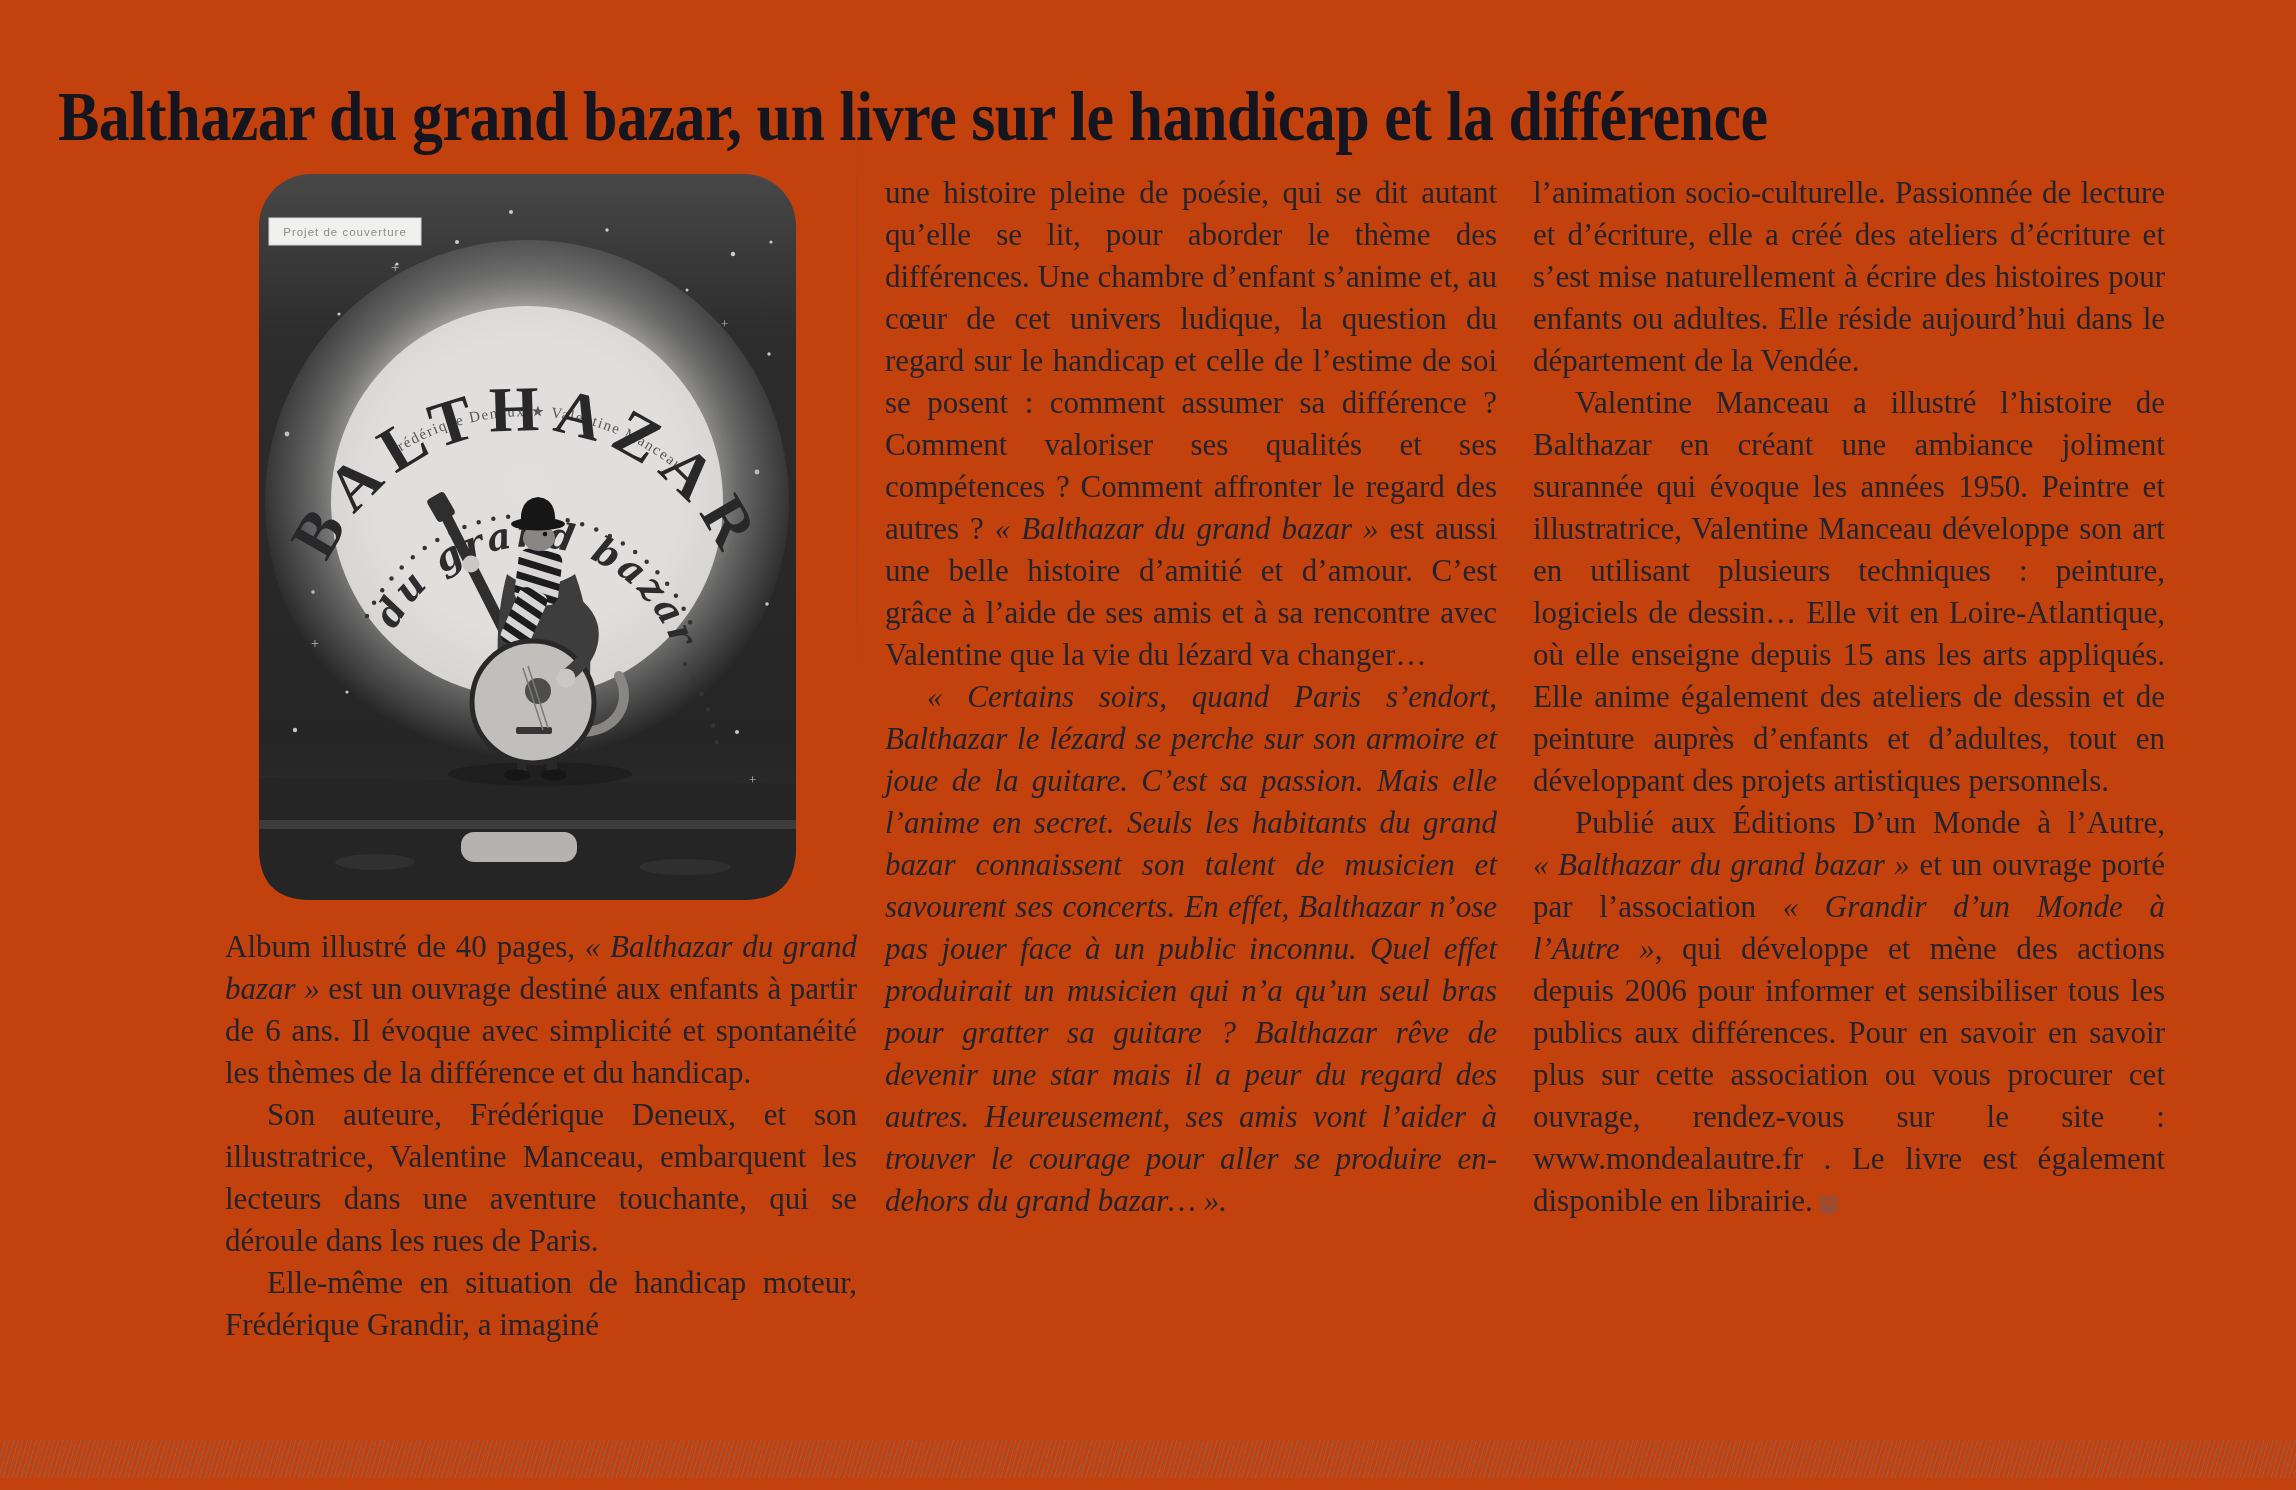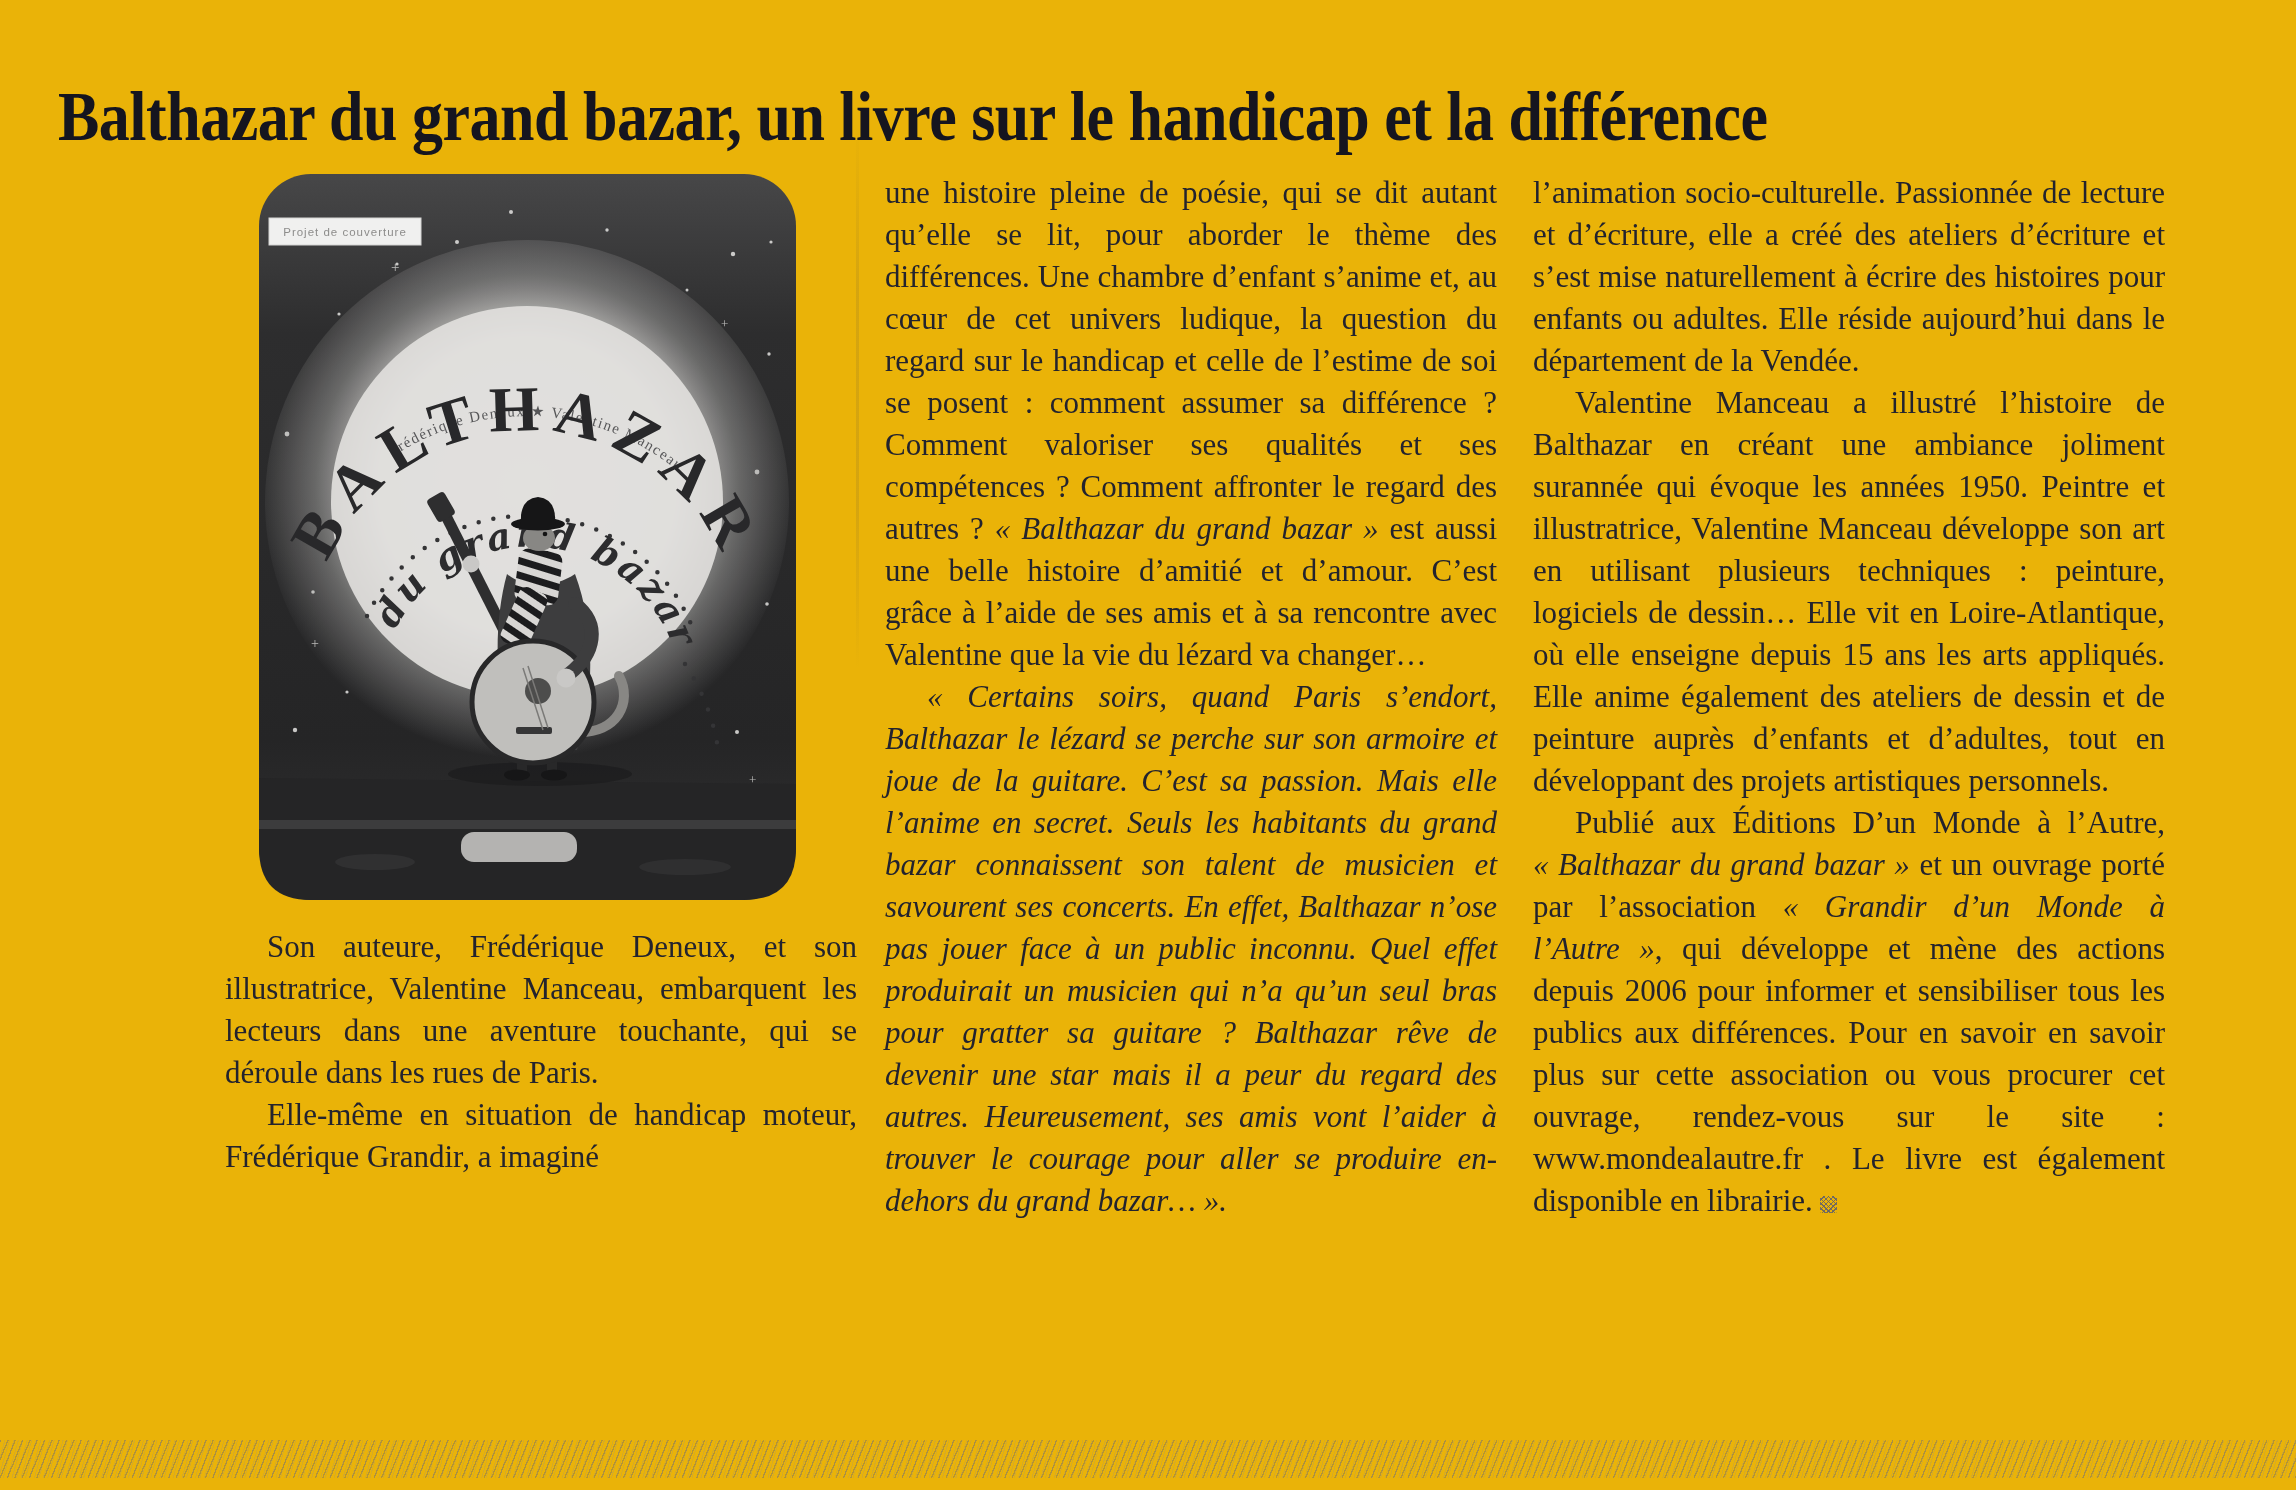--- a/index.html
+++ b/index.html
@@ -1,18 +1,18 @@
 <!DOCTYPE html>
 <html lang="fr"><head>
 <meta charset="utf-8">
 <style>
   html,body { margin:0; padding:0; background:#e8e6e1; }
   .page {
     position:relative; width:2296px; height:1490px;
-    background:#eab308; overflow:hidden;
+    background:#c2410c; overflow:hidden;
     font-family:"Liberation Serif", serif; color:#23232e;
   }
   .headline {
     position:absolute; left:58px; top:34px;
     font-size:62px; font-weight:bold; letter-spacing:-0.5px;
     color:#15151f; white-space:nowrap;
     transform:scaleY(1.14); transform-origin:left top;
   }
   .columns { position:absolute; left:225px; top:172px; display:flex; }
   .col { font-size:31px; line-height:42px; text-align:justify; hyphens:auto; }
@@ -165,20 +165,21 @@
           <rect x="206" y="660" width="116" height="30" rx="13" fill="#cac4b5" opacity="0.9"></rect>
 
           <g>
             <rect x="14" y="46" width="152" height="27" fill="#f3f2ed" stroke="#d9d7d0" stroke-width="1"></rect>
             <text x="90" y="64" font-family="Liberation Sans, sans-serif" font-size="11.5" letter-spacing="1" fill="#8f8d86" text-anchor="middle">Projet de couverture</text>
           </g>
         </svg>
       </div>
 
       <div class="caption">
+        <p><span>Album illustré de 40 pages, </span><span class="it">«&nbsp;Balthazar du grand bazar&nbsp;»</span><span> est un ouvrage destiné aux enfants à partir de 6 ans. Il évoque avec simplicité et spontanéité les thèmes de la différence et du handicap.</span></p>
         <p class="indent"><span>Son auteure, Frédérique Deneux, et son illustratrice, Valentine Manceau, embarquent les lecteurs dans une aventure touchante, qui se déroule dans les rues de Paris.</span></p>
         <p class="indent"><span>Elle-même en situation de handicap moteur, Frédérique Grandir, a imaginé</span></p>
       </div>
     </div>
 
     <div class="col col-mid">
       <p><span>une histoire pleine de poésie, qui se dit autant qu’elle se lit, pour aborder le thème des différences. Une chambre d’enfant s’anime et, au cœur de cet univers ludique, la question du regard sur le handicap et celle de l’estime de soi se posent&nbsp;: comment assumer sa différence&nbsp;? Comment valoriser ses qualités et ses compétences&nbsp;? Comment affronter le regard des autres&nbsp;? </span><span class="it">«&nbsp;Balthazar du grand bazar&nbsp;»</span><span> est aussi une belle histoire d’amitié et d’amour. C’est grâce à l’aide de ses amis et à sa rencontre avec Valentine que la vie du lézard va changer…</span></p>
       <p class="indent"><span class="it">«&nbsp;Certains soirs, quand Paris s’endort, Balthazar le lézard se perche sur son armoire et joue de la guitare. C’est sa passion. Mais elle l’anime en secret. Seuls les habitants du grand bazar connaissent son talent de musicien et savourent ses concerts. En effet, Balthazar n’ose pas jouer face à un public inconnu. Quel effet produirait un musicien qui n’a qu’un seul bras pour gratter sa guitare&nbsp;? Balthazar rêve de devenir une star mais il a peur du regard des autres. Heureusement, ses amis vont l’aider à trouver le courage pour aller se produire en-dehors du grand bazar…&nbsp;».</span></p>
     </div>
 

